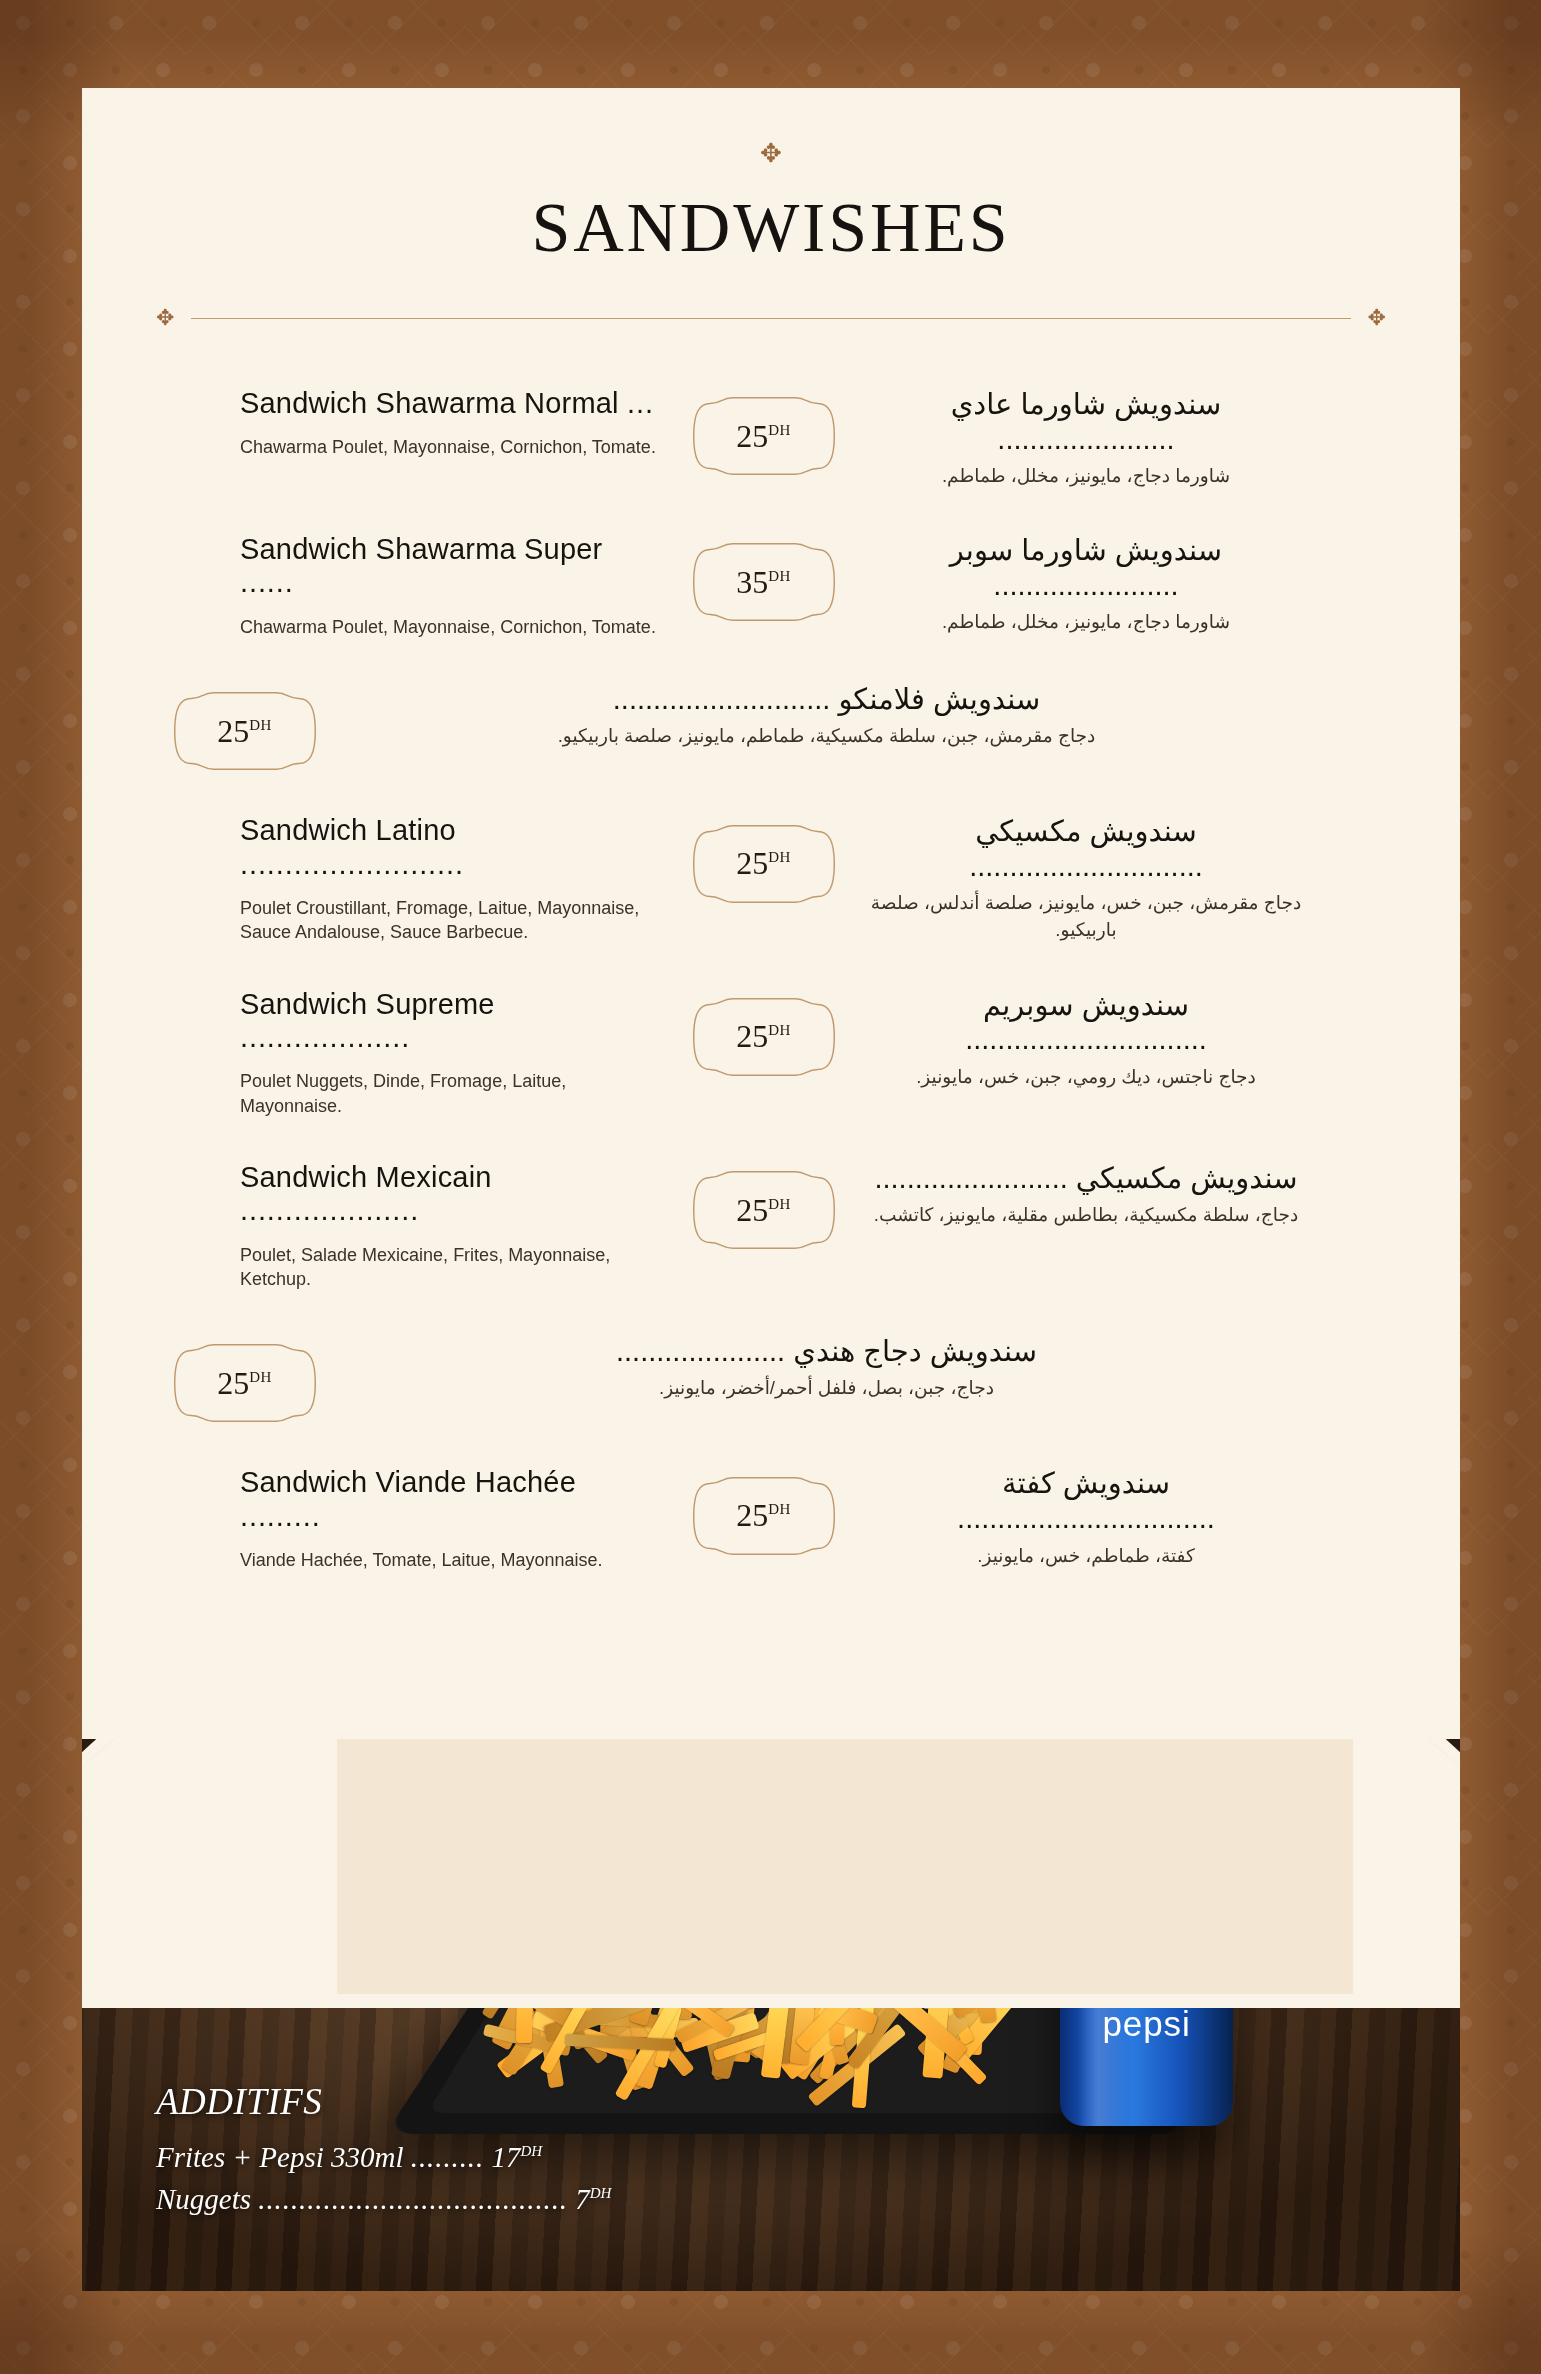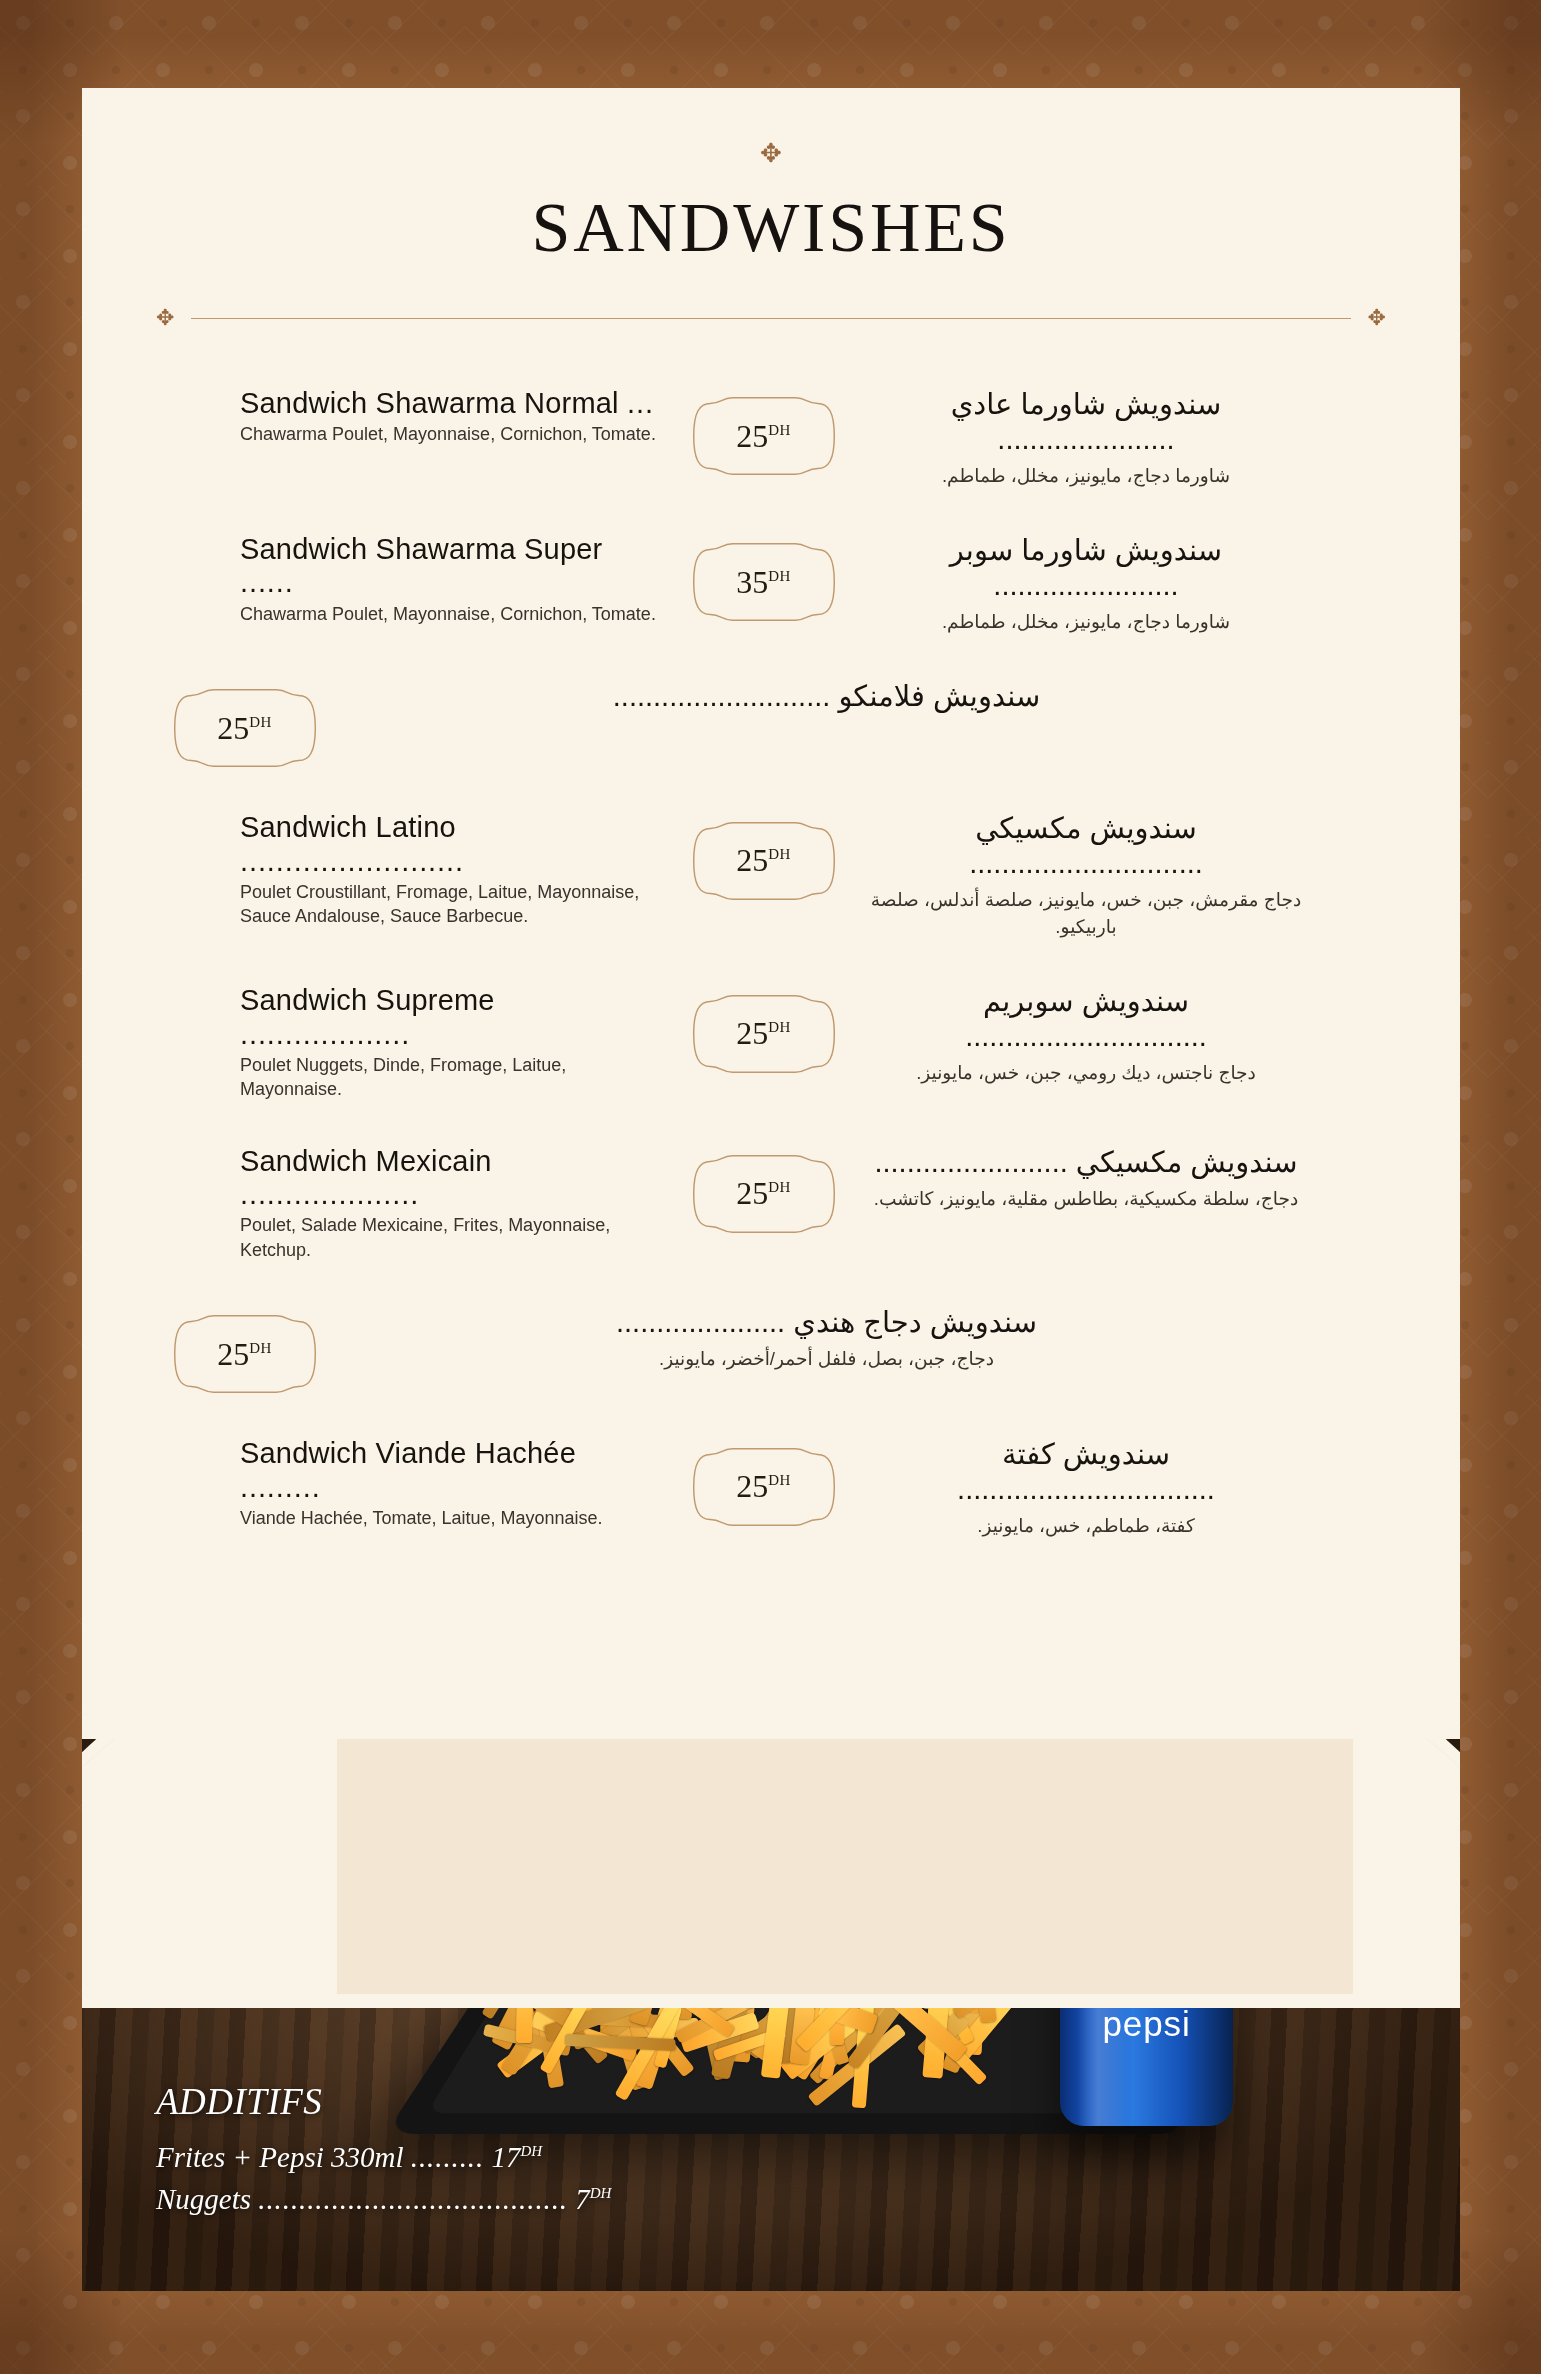--- a/index.html
+++ b/index.html
@@ -126,21 +126,21 @@
     font-size: 29px;
     color: #17130f;
     font-weight: 400;
     letter-spacing: 0.2px;
     line-height: 1.15;
   }
   .dots { letter-spacing: 0.9px; }
   .item-desc {
     font-size: 18px;
     color: #3a322b;
-    margin-top: 2px;
+    margin-top: 15px;
     line-height: 1.35;
     max-width: 445px;
   }
   .item-name-ar {
     font-size: 29px;
     color: #17130f;
     line-height: 1.2;
   }
   .item-desc-ar {
     font-size: 18.6px;
@@ -416,20 +416,21 @@
               <path d="M22 8 C34 8 34 2 46 2 L114 2 C126 2 126 8 138 8 C150 8 156 18 156 43 C156 68 150 78 138 78 C126 78 126 84 114 84 L46 84 C34 84 34 78 22 78 C10 78 4 68 4 43 C4 18 10 8 22 8 Z" fill="none" stroke="#c09a6e" stroke-width="1.6"></path>
             </svg>
             <span class="price-text"><span>25</span><sup>DH</sup></span>
           </div>
         </div>
         <div class="col-ar">
           <div class="item-name-ar">
             <span>سندويش فلامنكو</span>
             <span class="dots">...........................</span>
           </div>
+          <div class="item-desc-ar">دجاج مقرمش، جبن، سلطة مكسيكية، طماطم، مايونيز، صلصة باربيكيو.</div>
         </div>
       </div>
 
       <div class="menu-row">
         <div class="col-fr">
           <div class="item-name">
             <span>Sandwich Latino</span>
             <span class="dots">.........................</span>
           </div>
           <div class="item-desc">Poulet Croustillant, Fromage, Laitue, Mayonnaise, Sauce Andalouse, Sauce Barbecue.</div>

